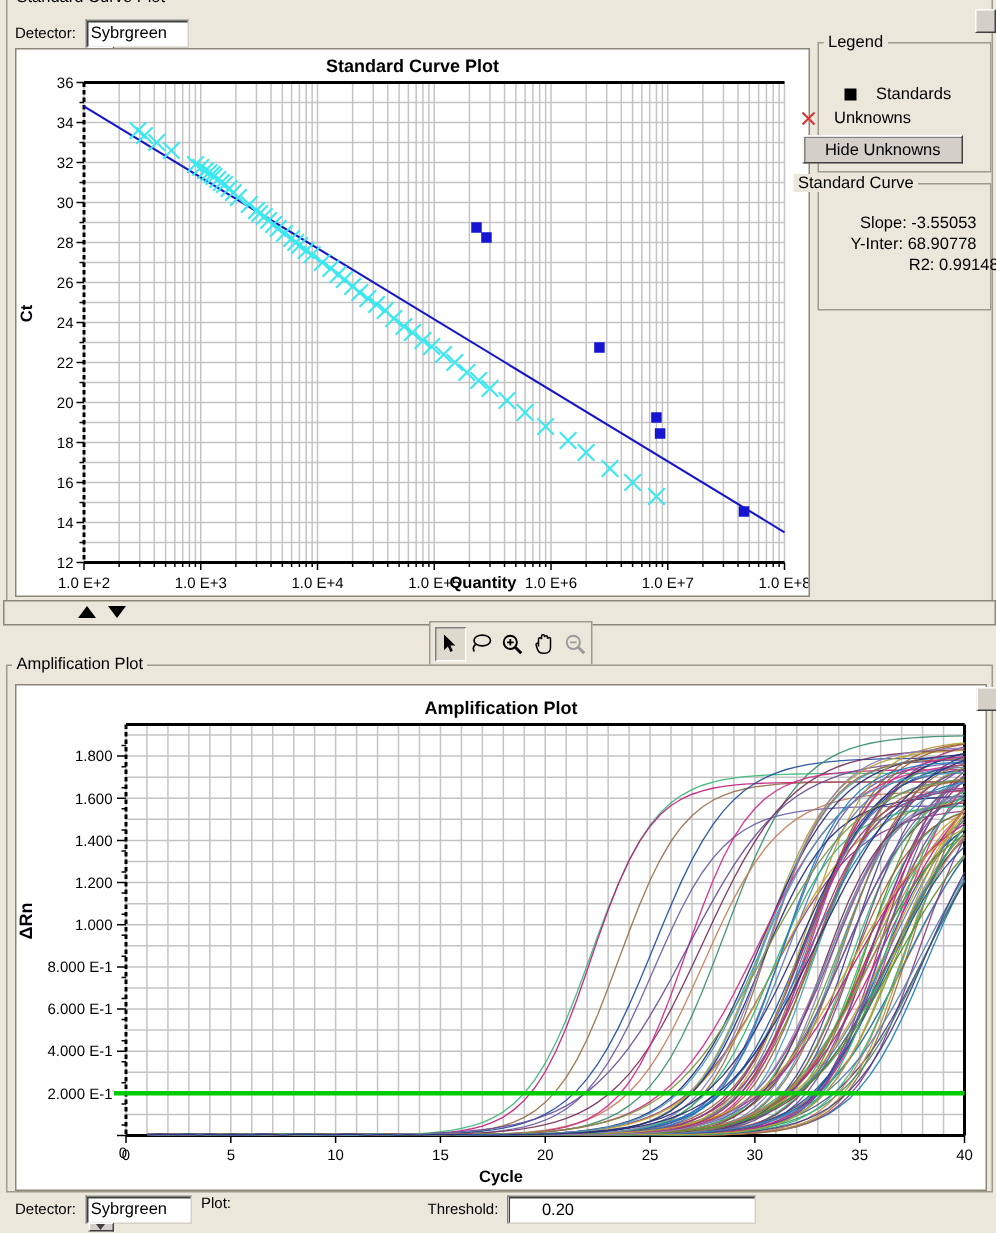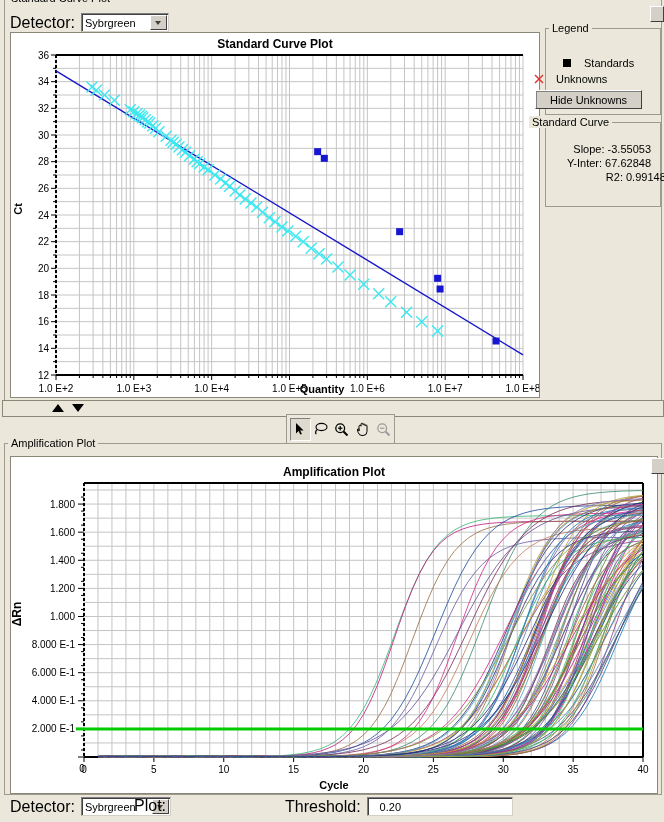--- a/index.html
+++ b/index.html
@@ -24,29 +24,30 @@
     font-size:11px;
     color:#000;
     white-space:nowrap;
   }
 
   
   #top-group{left:4px;top:-6px;width:656px;height:408px;}
   #top-group-label{left:8px;top:-8px;}
 
   .row-ctl{position:absolute;display:flex;align-items:center;gap:6px;}
-  .lbl{font-size:16px;white-space:nowrap;}
+  .lbl{font-size:10px;white-space:nowrap;}
 
   .combo{
     display:inline-flex;align-items:stretch;
     height:17px;
     background:#fff;
     border:1px solid #7f7f7f;
     border-right-color:#d4d0c8;border-bottom-color:#d4d0c8;
     box-shadow:inset 1px 1px 0 #404040;
+    flex-direction:column;
   }
   .combo .val{
     padding:1px 4px 0 3px;font-size:11px;line-height:15px;white-space:nowrap;
     display:flex;align-items:center;
   }
   .combo .arrowbtn{
     width:15px;margin:1px;
     background:#d4d0c8;
     border:1px solid #fff;
     border-right-color:#404040;border-bottom-color:#404040;
@@ -55,21 +56,21 @@
   .combo .arrowbtn i{
     display:block;width:0;height:0;
     border-left:3px solid transparent;border-right:3px solid transparent;
     border-top:4px solid #404040;
   }
   .textbox{
     height:17px;background:#fff;border:1px solid #7f7f7f;
     border-right-color:#d4d0c8;border-bottom-color:#d4d0c8;
     box-shadow:inset 1px 1px 0 #404040;
     display:flex;align-items:center;
-    padding:0 12px;font-size:11px;
+    padding:0 22px;font-size:11px;
   }
 
   
   .chartbox{
     position:absolute;
     background:#ffffff;
     border:1px solid #8b8878;
     overflow:hidden;
   }
   .chart-title{
@@ -587,21 +588,21 @@
         <line x1="9" y1="1" x2="1" y2="9" stroke="#dd3333" stroke-width="1.4"></line>
       </svg>
   </span>
   <span>Unknowns</span>
 </div>
 <div class="btn" style="left:535px;top:90px;width:105px;height:17px;">Hide Unknowns</div>
 
 <div class="groupbox" id="sc-group"></div>
 <div class="group-label" id="sc-label">Standard Curve</div>
 <div class="sc-stat" style="left:547px;top:143px;">Slope: -3.55053</div>
-<div class="sc-stat" style="left:547px;top:157px;">Y-Inter: 67.62848</div>
+<div class="sc-stat" style="left:547px;top:157px;">Y-Inter: 68.90778</div>
 <div class="sc-stat" style="left:574px;top:171px;">R2: 0.9914837</div>
 
 <div class="scrollbtn" style="left:650px;top:6px;"></div>
 
 <div class="panel" id="splitter">
   <div class="tri up" style="left:49px;top:3px;"></div>
   <div class="tri down" style="left:69px;top:3px;"></div>
 </div>
 
 <div class="panel" id="toolbar">

